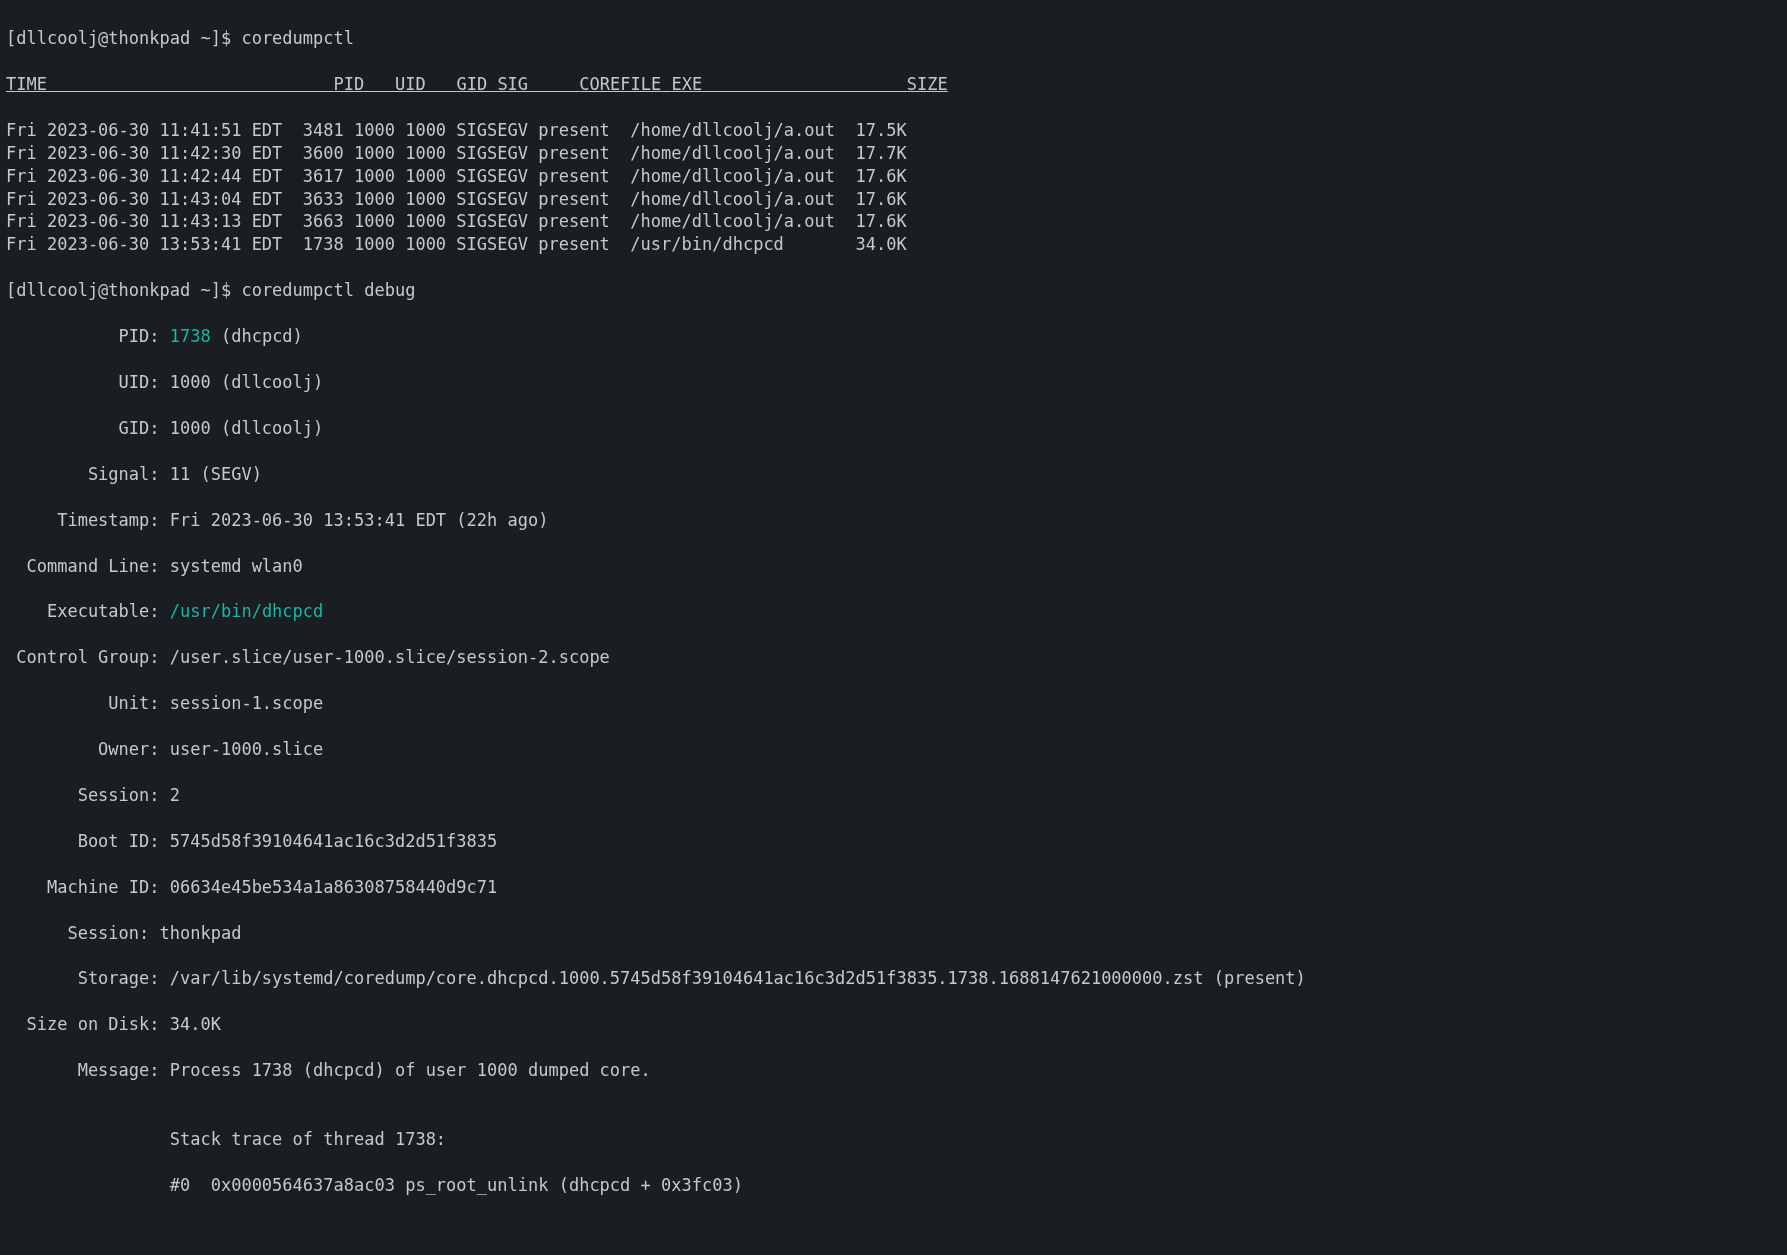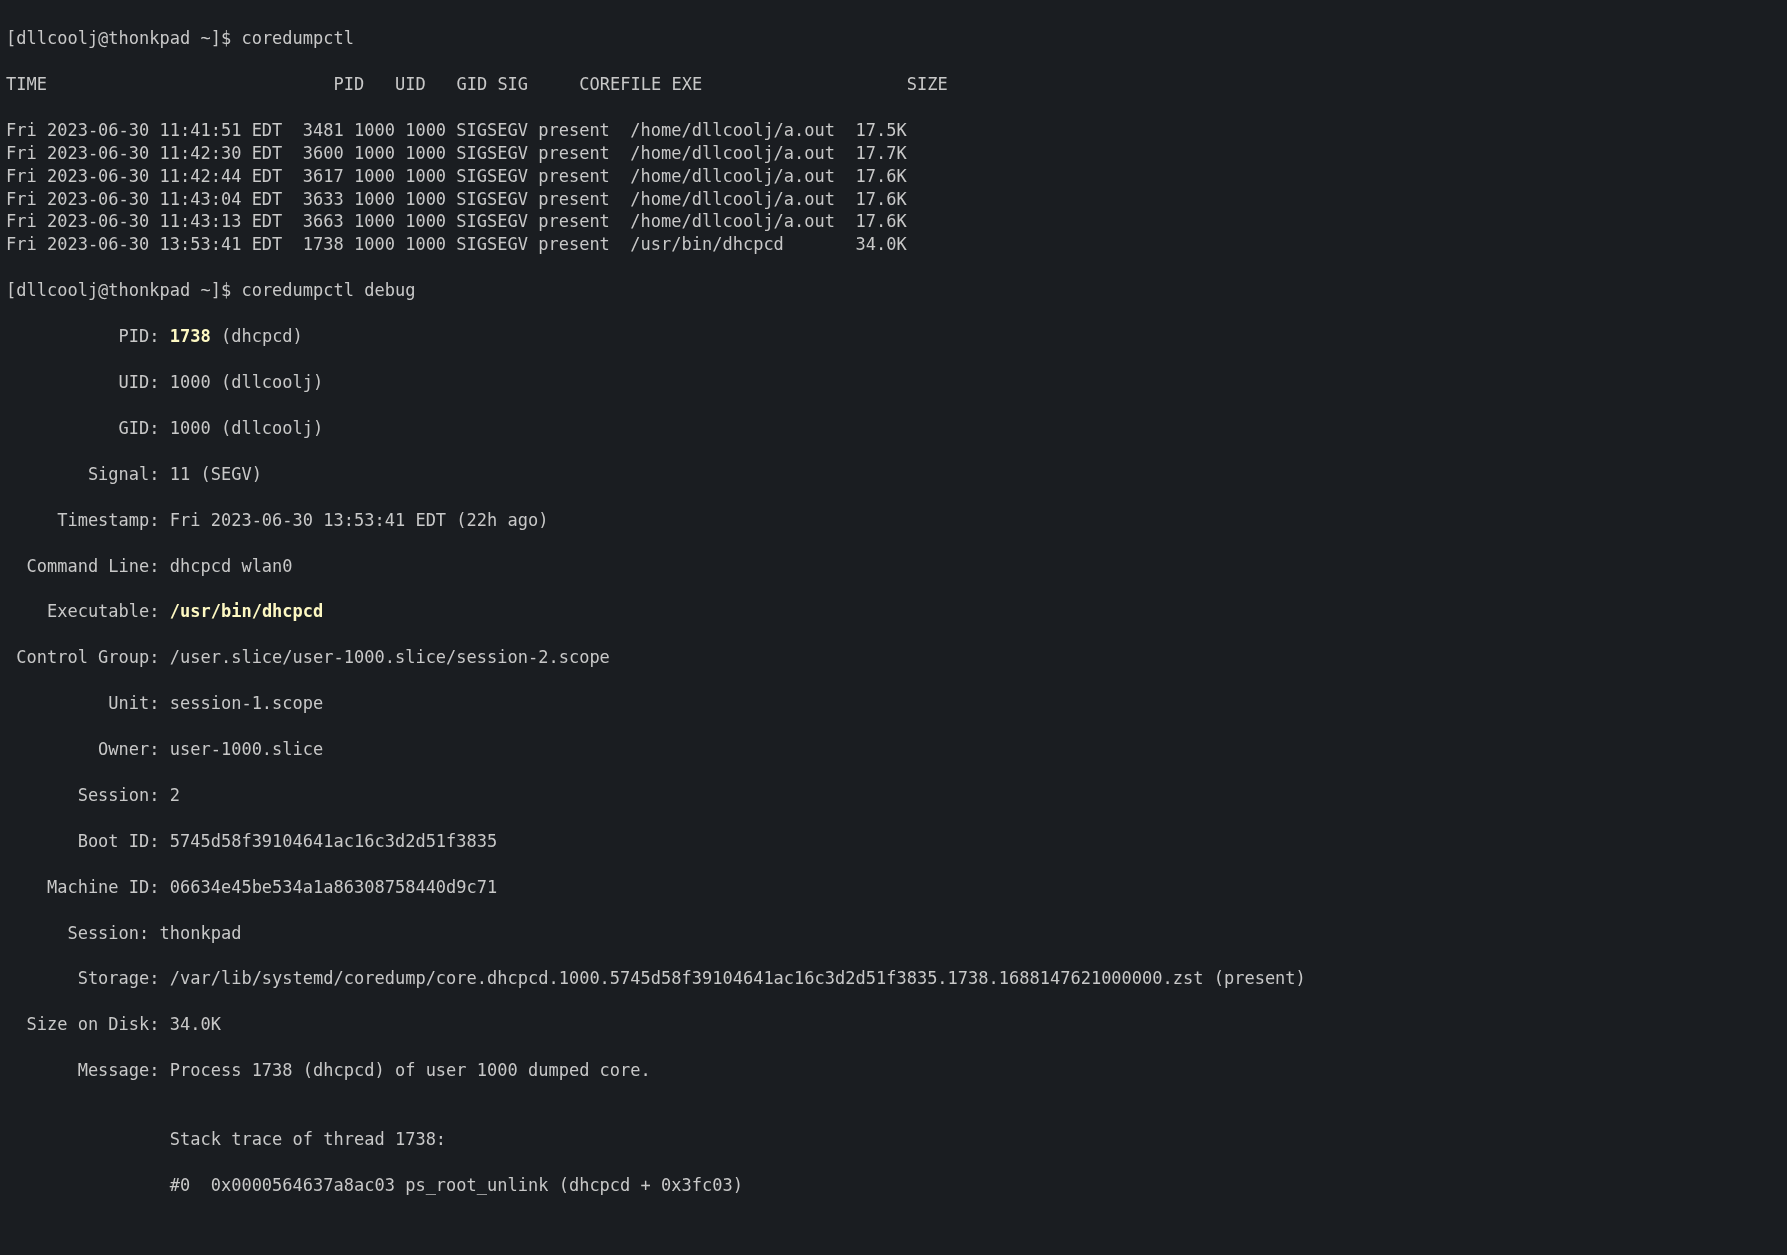--- a/index.html
+++ b/index.html
@@ -8,37 +8,37 @@
     background: #1a1d21;
     color: #c8c8c8;
     font-family: "Consolas", "Menlo", "DejaVu Sans Mono", monospace;
     font-size: 17px;
     line-height: 1.35;
   }
   .term {
     padding: 4px 6px;
     white-space: pre;
   }
-  .bold { font-weight: bold; color: #fef9c3; }
-  .underline { }
+  .bold { font-weight: normal; color: #14b8a6; }
+  .underline { text-decoration: underline; }
 </style>
 </head>
 <body>
 
 <div class="term">
 <div><span>[dllcoolj@thonkpad ~]$ </span><span>coredumpctl</span></div>
 <div class="underline"><span>TIME</span><span>                            </span><span>PID</span><span>   </span><span>UID</span><span>   </span><span>GID</span><span> </span><span>SIG</span><span>     </span><span>COREFILE</span><span> </span><span>EXE</span><span>                    </span><span>SIZE</span></div>
 <div id="rows"><div class="row">Fri 2023-06-30 11:41:51 EDT  3481 1000 1000 SIGSEGV present  /home/dllcoolj/a.out  17.5K</div><div class="row">Fri 2023-06-30 11:42:30 EDT  3600 1000 1000 SIGSEGV present  /home/dllcoolj/a.out  17.7K</div><div class="row">Fri 2023-06-30 11:42:44 EDT  3617 1000 1000 SIGSEGV present  /home/dllcoolj/a.out  17.6K</div><div class="row">Fri 2023-06-30 11:43:04 EDT  3633 1000 1000 SIGSEGV present  /home/dllcoolj/a.out  17.6K</div><div class="row">Fri 2023-06-30 11:43:13 EDT  3663 1000 1000 SIGSEGV present  /home/dllcoolj/a.out  17.6K</div><div class="row">Fri 2023-06-30 13:53:41 EDT  1738 1000 1000 SIGSEGV present  /usr/bin/dhcpcd       34.0K</div></div>
 <div><span>[dllcoolj@thonkpad ~]$ </span><span>coredumpctl debug</span></div>
 <div><span>           PID: </span><span class="bold">1738</span><span> (dhcpcd)</span></div>
 <div>           UID: 1000 (dllcoolj)</div>
 <div>           GID: 1000 (dllcoolj)</div>
 <div>        Signal: 11 (SEGV)</div>
 <div>     Timestamp: Fri 2023-06-30 13:53:41 EDT (22h ago)</div>
-<div>  Command Line: dhcpcd wlan0</div>
+<div>  Command Line: systemd wlan0</div>
 <div><span>    Executable: </span><span class="bold">/usr/bin/dhcpcd</span></div>
 <div> Control Group: /user.slice/user-1000.slice/session-2.scope</div>
 <div>          Unit: session-1.scope</div>
 <div>         Owner: user-1000.slice</div>
 <div>       Session: 2</div>
 <div>       Boot ID: 5745d58f39104641ac16c3d2d51f3835</div>
 <div>    Machine ID: 06634e45be534a1a86308758440d9c71</div>
 <div>      Session: thonkpad</div>
 <div>       Storage: /var/lib/systemd/coredump/core.dhcpcd.1000.5745d58f39104641ac16c3d2d51f3835.1738.1688147621000000.zst (present)</div>
 <div>  Size on Disk: 34.0K</div>

